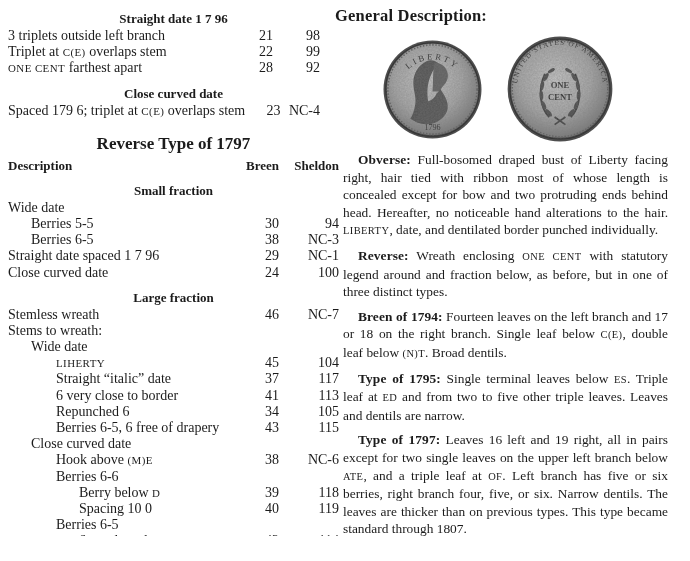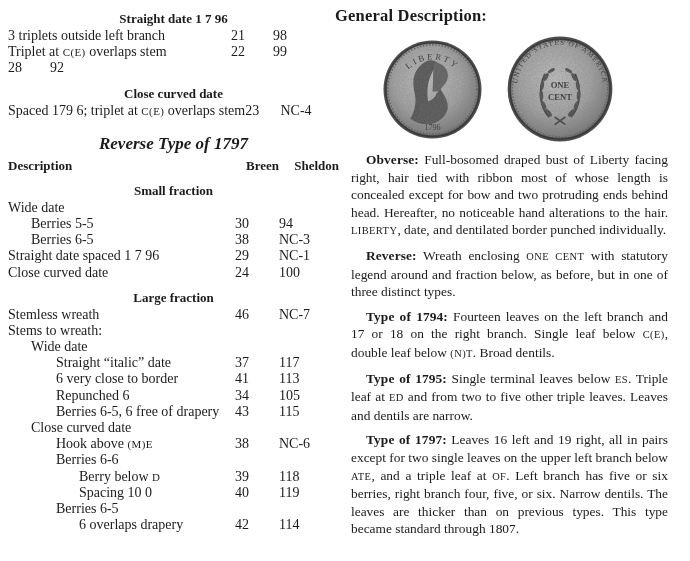--- a/index.html
+++ b/index.html
@@ -5,35 +5,35 @@
   html,body{margin:0;padding:0;background:#ffffff;}
   .page{position:relative;width:690px;height:536px;background:#ffffff;overflow:hidden;
         font-family:"Liberation Serif","DejaVu Serif",serif;color:#1b1b1b;padding-left:35px;}
   
   .leftcol{position:absolute;left:8px;top:2px;width:331px;}
   .sec-header{text-align:center;font-weight:bold;font-size:13px;line-height:16px;
               margin-top:9px;margin-bottom:1px;}
   .vtable .trow{display:flex;align-items:baseline;font-size:14px;line-height:16.2px;height:16.2px;}
   .tdesc{flex:1;white-space:nowrap;}
   .ind1{padding-left:23px}.ind2{padding-left:48px}.ind3{padding-left:71px}
-  .tnum{white-space:nowrap;}
+  .tnum{text-align:right;white-space:nowrap;}
   .t1 .trow{padding-right:19px}
   .t1 .breen{width:42px}.t1 .sheldon{width:47px}
   .t2 .breen{width:44px}.t2 .sheldon{width:60px}
   .left-heading{text-align:center;font-weight:bold;font-size:17px;line-height:20px;
-                margin-top:15px;margin-bottom:4px;font-style:italic;}
+                margin-top:15px;margin-bottom:4px;}
   .colheads{display:flex;font-weight:bold;font-size:13px;line-height:16px;margin-top:2px;}
   .colheads .chdesc{flex:1}
   .colheads .tnum{text-align:right}
   .sc{font-size:0.78em;letter-spacing:0.04em;}
   
   .rightcol{position:absolute;left:335px;top:6px;width:333px;}
   .gd-title{font-weight:bold;font-size:16.5px;line-height:20px;letter-spacing:0.2px;}
   .coins{display:flex;align-items:center;gap:23px;margin:9px 0 8px 47px;}
-  .paras p{margin:0 0 7px 16px;text-indent:15px;text-align:justify;
+  .paras p{margin:0 0 7px 8px;text-indent:15px;text-align:justify;
            font-size:13.4px;line-height:17.6px;}
   .paras p b{letter-spacing:0.1px;}
 </style>
 </head>
 <body>
 
 <div class="page">
 
   <div class="leftcol">
     <div class="vtable t1" id="table1">
@@ -42,20 +42,21 @@
           <span class="tdesc ind0">3 triplets outside left branch</span>
           <span class="tnum breen">21</span>
           <span class="tnum sheldon">98</span>
         </div>
         <div class="trow">
           <span class="tdesc ind0">Triplet at <span class="sc">C(E)</span> overlaps stem</span>
           <span class="tnum breen">22</span>
           <span class="tnum sheldon">99</span>
         </div>
         <div class="trow">
+          <span class="tdesc ind0"><span class="sc">ONE CENT</span> farthest apart</span>
           <span class="tnum breen">28</span>
           <span class="tnum sheldon">92</span>
         </div>
         <div class="sec-header">Close curved date</div>
         <div class="trow">
           <span class="tdesc ind0">Spaced 179 6; triplet at <span class="sc">C(E)</span> overlaps stem</span>
           <span class="tnum breen">23</span>
           <span class="tnum sheldon">NC-4</span>
         </div>
       </div>
@@ -103,20 +104,25 @@
         </div>
         <div class="trow">
           <span class="tdesc ind0">Stems to wreath:</span>
           <span class="tnum breen"></span>
           <span class="tnum sheldon"></span>
         </div>
         <div class="trow">
           <span class="tdesc ind1">Wide date</span>
           <span class="tnum breen"></span>
           <span class="tnum sheldon"></span>
+        </div>
+        <div class="trow">
+          <span class="tdesc ind2"><span class="sc">LIHERTY</span></span>
+          <span class="tnum breen">45</span>
+          <span class="tnum sheldon">104</span>
         </div>
         <div class="trow">
           <span class="tdesc ind2">Straight “italic” date</span>
           <span class="tnum breen">37</span>
           <span class="tnum sheldon">117</span>
         </div>
         <div class="trow">
           <span class="tdesc ind2">6 very close to border</span>
           <span class="tnum breen">41</span>
           <span class="tnum sheldon">113</span>
@@ -233,18 +239,18 @@
         </g>
         <text x="50" y="49" text-anchor="middle" font-size="8" font-weight="bold" fill="#2f2f2f" font-family="Liberation Serif,serif">ONE</text>
         <text x="50" y="60" text-anchor="middle" font-size="8" font-weight="bold" fill="#2f2f2f" font-family="Liberation Serif,serif">CENT</text>
         <circle cx="50" cy="50" r="46" fill="#ffffff" filter="url(#grain)"></circle>
       </svg>
     </div>
 
     <div class="paras" id="paras">
         <p><b>Obverse:</b> Full-bosomed draped bust of Liberty facing right, hair tied with ribbon most of whose length is concealed except for bow and two protruding ends behind head. Hereafter, no noticeable hand alterations to the hair. <span class="sc">LIBERTY</span>, date, and dentilated border punched individually.</p>
         <p><b>Reverse:</b> Wreath enclosing <span class="sc">ONE CENT</span> with statutory legend around and fraction below, as before, but in one of three distinct types.</p>
-        <p><b>Type of 1794:</b> Fourteen leaves on the left branch and 17 or 18 on the right branch. Single leaf below <span class="sc">C(E)</span>, double leaf below <span class="sc">(N)T</span>. Broad dentils.</p>
+        <p><b>Breen of 1794:</b> Fourteen leaves on the left branch and 17 or 18 on the right branch. Single leaf below <span class="sc">C(E)</span>, double leaf below <span class="sc">(N)T</span>. Broad dentils.</p>
         <p><b>Type of 1795:</b> Single terminal leaves below <span class="sc">ES</span>. Triple leaf at <span class="sc">ED</span> and from two to five other triple leaves. Leaves and dentils are narrow.</p>
         <p><b>Type of 1797:</b> Leaves 16 left and 19 right, all in pairs except for two single leaves on the upper left branch below <span class="sc">ATE</span>, and a triple leaf at <span class="sc">OF</span>. Left branch has five or six berries, right branch four, five, or six. Narrow dentils. The leaves are thicker than on previous types. This type became standard through 1807.</p>
       </div>
   </div>
 </div>
 
 </body></html>

